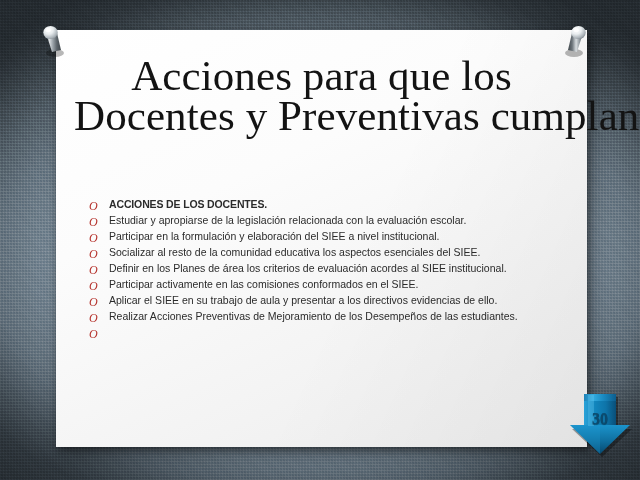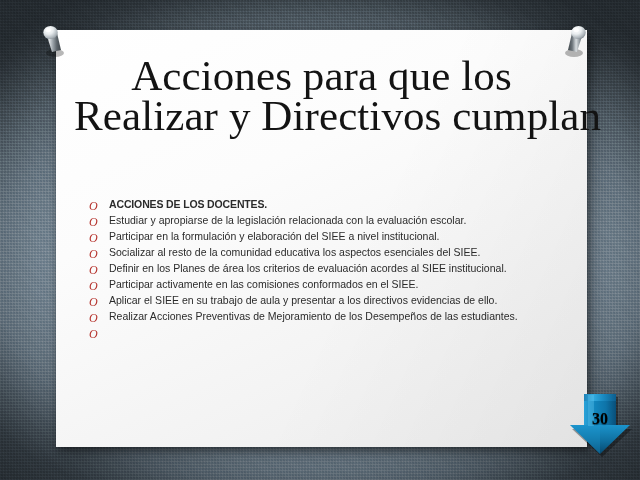--- a/index.html
+++ b/index.html
@@ -142,41 +142,41 @@
     height: 66px;
   }
   #page-arrow .num {
     position: absolute;
     left: 0; top: 18px;
     width: 68px;
     text-align: center;
     font-family: "Liberation Serif", "DejaVu Serif", serif;
     font-size: 16px;
     font-weight: bold;
-    color: #000000;
+    color: #0c4a6e;
     text-shadow: 0 1px 1px rgba(0,0,0,0.45);
     pointer-events: none;
   }
 </style>
 </head>
 <body>
 
 <div id="slide">
 
   <div class="bg-base"></div>
   <div class="bg-weave"></div>
   <div class="bg-speck"></div>
   <div class="bg-vignette"></div>
 
   <div id="paper">
     <div class="paper-shade"></div>
 
     <div id="title">
       <span class="tline">Acciones para que los</span>
-      <span class="tline">Realizar y Directivos cumplan</span>
+      <span class="tline">Docentes y Preventivas cumplan</span>
     </div>
 
     <div id="bullets">
 
       <div class="bullet-row lead">
         <span class="bullet-mark">O</span>
         <span class="bullet-text">ACCIONES DE LOS DOCENTES.</span>
       </div>
 
       <div class="bullet-row">

